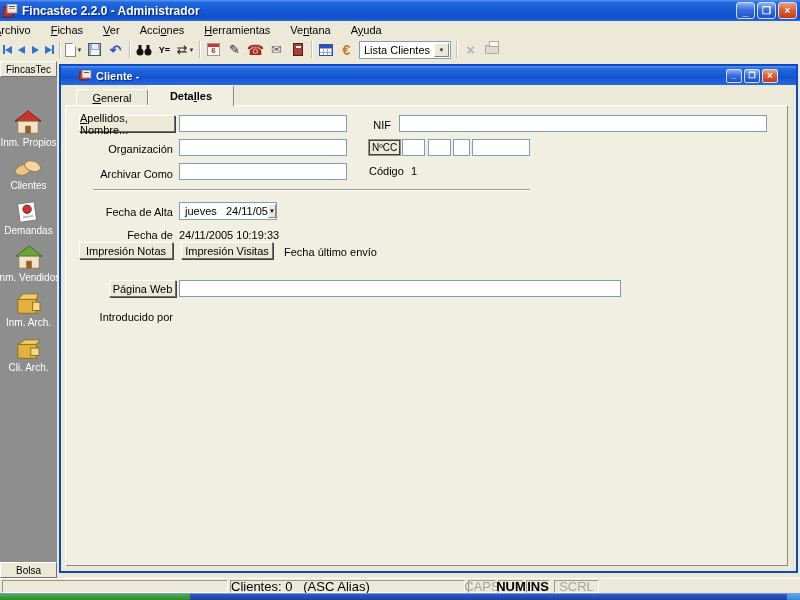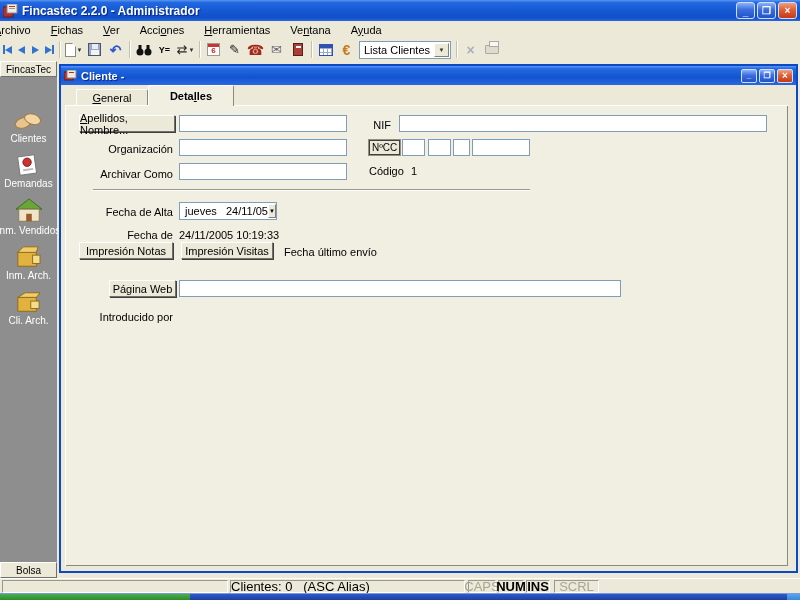--- a/index.html
+++ b/index.html
@@ -79,21 +79,21 @@
   .sb-bar { height:16px; background:#ECE9D8; border:1px solid; border-color:#fff #707070 #707070 #fff;
     display:flex; align-items:center; justify-content:center; font-size:10px; }
   #sidebar .items { flex:1; display:flex; flex-direction:column; align-items:center; padding-top:7px; }
   .sb-item { display:flex; flex-direction:column; align-items:center; margin-bottom:9px; cursor:pointer; }
   .sb-item .lbl { color:#fff; font-size:10px; margin-top:1px; white-space:nowrap; }
 
   
   #cwin { position:absolute; left:59px; top:3px; width:739px; height:509px;
     border:2px solid #0b49c8; background:#ECE9D8; }
   #cw-titlebar { height:19px; background:linear-gradient(180deg,#5a96f0 0%,#2268e0 15%,#1254d0 60%,#2a68e0 100%);
-    display:flex; align-items:center; padding:0 3px; }
+    display:flex; align-items:center; padding:0 18px; }
   #cw-titlebar .title { color:#fff; font-weight:bold; font-size:11px; flex:1; margin-left:4px; text-shadow:1px 1px 1px #00228a; }
   .cw-btn { width:16px; height:14px; margin-left:2px; border-radius:2px; border:1px solid #cfe0ff;
     background:linear-gradient(180deg,#8fb2f5,#3a6de0 45%,#2153c8); color:#fff; font-size:8px; font-weight:bold;
     display:flex; align-items:center; justify-content:center; line-height:1; }
   .cw-btn.close { background:linear-gradient(180deg,#f0a080,#e06038 45%,#c43a14); font-size:10px; }
   #cw-body { position:relative; width:100%; height:486px; background:#ECE9D8; }
 
   
   .tab { position:absolute; display:flex; align-items:center; justify-content:center;
     background:#F1EFE2; border:1px solid #8a8a7a; border-bottom:none; border-top-color:#fff; border-left-color:#fff;
@@ -251,20 +251,28 @@
     <div class="tbi dim">
         <span class="printer-shape"></span>
       </div>
   </div>
 
   <div id="client">
 
     <div id="sidebar">
       <div class="sb-bar">FincasTec</div>
       <div class="items">
+        <div class="sb-item">
+          <svg width="30" height="26" viewBox="0 0 32 28">
+            <polygon points="16,1 30,12 2,12" fill="#c9342a" stroke="#7a1a14"></polygon>
+            <rect x="5" y="12" width="22" height="13" fill="#efe3c8" stroke="#8a7a5a"></rect>
+            <rect x="13" y="17" width="6" height="8" fill="#9a5a2a"></rect>
+          </svg>
+          <span class="lbl">Inm. Propios</span>
+        </div>
         <div class="sb-item">
           <svg width="30" height="22" viewBox="0 0 32 24">
             <ellipse cx="11" cy="14" rx="9" ry="5.5" fill="#e9c48e" stroke="#a07840" transform="rotate(-18 11 14)"></ellipse>
             <ellipse cx="21" cy="10" rx="9" ry="5.5" fill="#f2d5a2" stroke="#a07840" transform="rotate(18 21 10)"></ellipse>
           </svg>
           <span class="lbl">Clientes</span>
         </div>
         <div class="sb-item">
           <svg width="26" height="24" viewBox="0 0 28 26">
             <rect x="4" y="3" width="18" height="20" fill="#fff" stroke="#777" transform="rotate(-8 13 13)"></rect>

